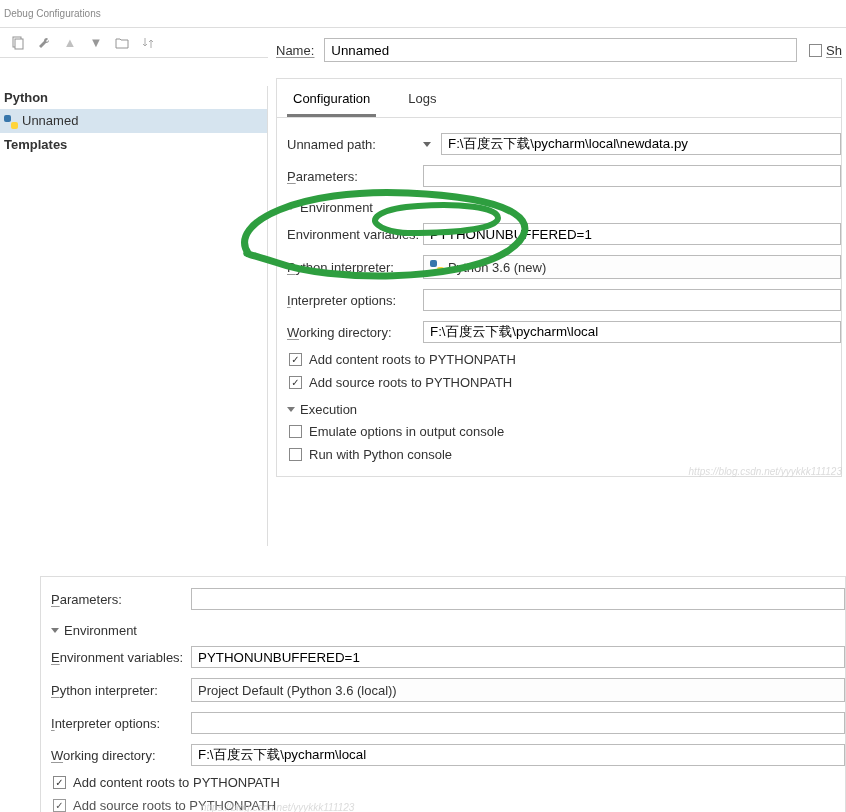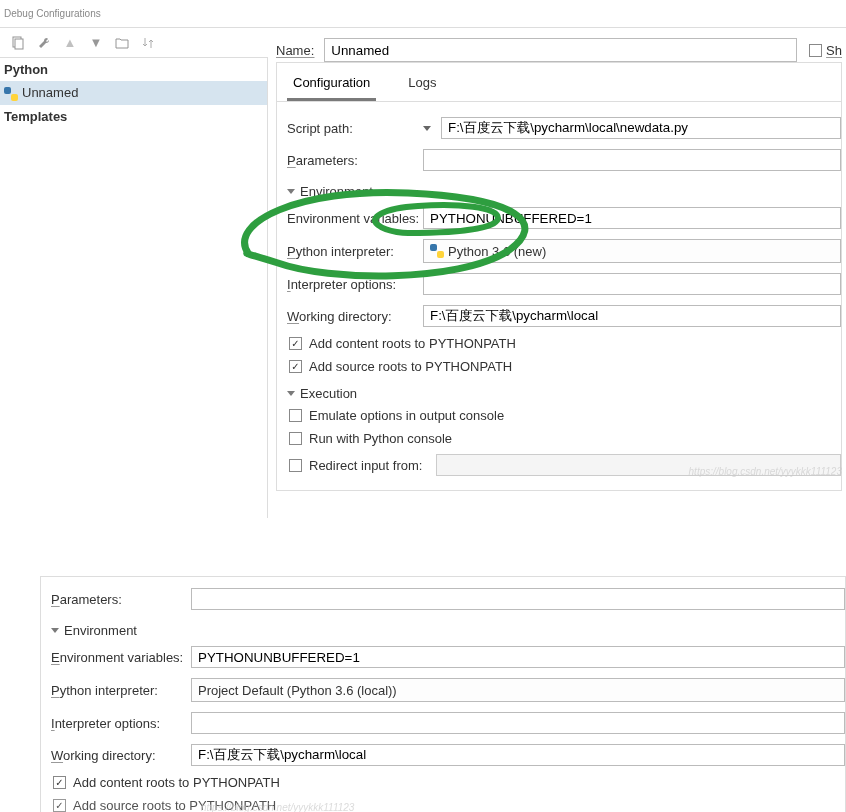--- a/index.html
+++ b/index.html
@@ -14,21 +14,21 @@
 .tree-item.bold { font-weight:600; }
 .py-icon { display:inline-block; width:14px; height:14px; vertical-align:middle; margin-right:4px; position:relative; }
 .py-icon::before { content:""; position:absolute; width:7px; height:7px; background:#3776ab; border-radius:2px; top:0; left:0; }
 .py-icon::after { content:""; position:absolute; width:7px; height:7px; background:#ffd43b; border-radius:2px; bottom:0; right:0; }
 .right-area { flex:1; padding:10px 4px 10px 8px; position:relative; }
 .name-row { display:flex; align-items:center; gap:10px; }
 .name-row label { text-decoration:underline; text-decoration-color:#999; text-underline-offset:2px; }
 .name-row input { flex:1; border:1px solid #bbb; padding:2px 6px; height:24px; }
 .sh-box { display:flex; align-items:center; gap:4px; margin-left:2px; }
 .checkbox { width:13px; height:13px; border:1px solid #888; display:inline-block; }
-.config-section { border:1px solid #ddd; }
+.config-section { border:1px solid #ddd; margin-top:16px; }
 .tabs { display:flex; padding:8px 10px 0 10px; border-bottom:1px solid #ddd; gap:26px; }
 .tab { padding:4px 6px 8px; cursor:pointer; }
 .tab.active { border-bottom:3px solid #7a7a7a; color:#000; }
 .form-body { padding:10px 0 10px 10px; }
 .form-row { display:flex; align-items:center; padding:5px 0; position:relative; }
 .form-row label { width:136px; }
 .u { text-decoration:underline; text-decoration-color:#999; text-underline-offset:2px; }
 .form-row input[type=text] { flex:1; border:1px solid #bbb; padding:2px 6px; height:22px; }
 .dropdown { flex:1; border:1px solid #bbb; padding:2px 6px; height:24px; display:flex; align-items:center; background:#fdfdfd; }
 .section-head { padding:8px 0 3px 0; display:flex; align-items:center; }
@@ -68,21 +68,21 @@
           <svg width="14" height="14" viewBox="0 0 14 14">
             <path d="M1 3h4l1 1h7v8H1z" fill="none" stroke="#666"></path>
           </svg>
         </span>
       <span class="tool-icon">
           <svg width="14" height="14" viewBox="0 0 14 14">
             <path d="M4 2v8M2 8l2 2 2-2M10 12V4M8 6l2-2 2 2" stroke="#888" fill="none"></path>
           </svg>
         </span>
     </div>
-    <div class="tree-area" style="height:460px;">
+    <div class="tree-area" style="height:460px;margin-top:28px;">
       <div class="tree-item bold">Python</div>
       <div class="tree-item sel"><span class="py-icon"></span><span>Unnamed</span></div>
       <div class="tree-item bold">Templates</div>
     </div>
   </div>
 
   <div class="right-area">
     <div class="name-row">
       <label><span class="u">Name:</span></label>
       <input type="text" value="Unnamed" style="">
@@ -92,21 +92,21 @@
         </div>
     </div>
 
     <div class="config-section">
       <div class="tabs">
         <div class="tab active">Configuration</div>
         <div class="tab">Logs</div>
       </div>
       <div class="form-body">
         <div class="form-row">
-          <label>Script path:</label>
+          <label>Unnamed path:</label>
           <span class="arrow-down"></span>
           <input type="text" value="F:\百度云下载\pycharm\local\newdata.py" style="">
         </div>
         <div class="form-row">
           <label><span class="u">P</span>arameters:</label>
           <input type="text" style="">
         </div>
         <div class="section-head">
             <span class="triangle"></span>
             <span>Environment</span>
@@ -143,25 +143,20 @@
             <span class="triangle"></span>
             <span>Execution</span>
           </div>
         <div class="chk-row">
             <span class="chk"></span>
             <span>Emulate options in output console</span>
           </div>
         <div class="chk-row">
             <span class="chk"></span>
             <span>Run with Python console</span>
-          </div>
-        <div class="chk-row">
-            <span class="chk"></span>
-            <span style="width:120px;">Redirect input from:</span>
-            <input type="text" style="flex: 1 1 0%; border: 1px solid rgb(204, 204, 204); height: 22px; padding: 2px 6px; background: rgb(245, 245, 245);">
           </div>
       </div>
     </div>
 
     <svg class="annot" style="left:-60px; top:155px;" width="360" height="120">
       <path d="M 40 70 C 20 40, 90 5, 200 10 C 310 15, 340 40, 300 68 C 250 100, 120 98, 70 80 C 45 72, 35 70, 40 70 Z" fill="none" stroke="#2e9e3f" stroke-width="7" stroke-linecap="round"></path>
       <path d="M 200 50 C 255 50, 290 45, 290 35 C 290 24, 250 20, 210 23 C 175 25, 160 35, 170 42 C 180 50, 200 50, 200 50 Z" fill="none" stroke="#2e9e3f" stroke-width="6"></path>
     </svg>
     <div class="wm" style="right:4px; top:438px;">https://blog.csdn.net/yyykkk111123</div>
   </div>

